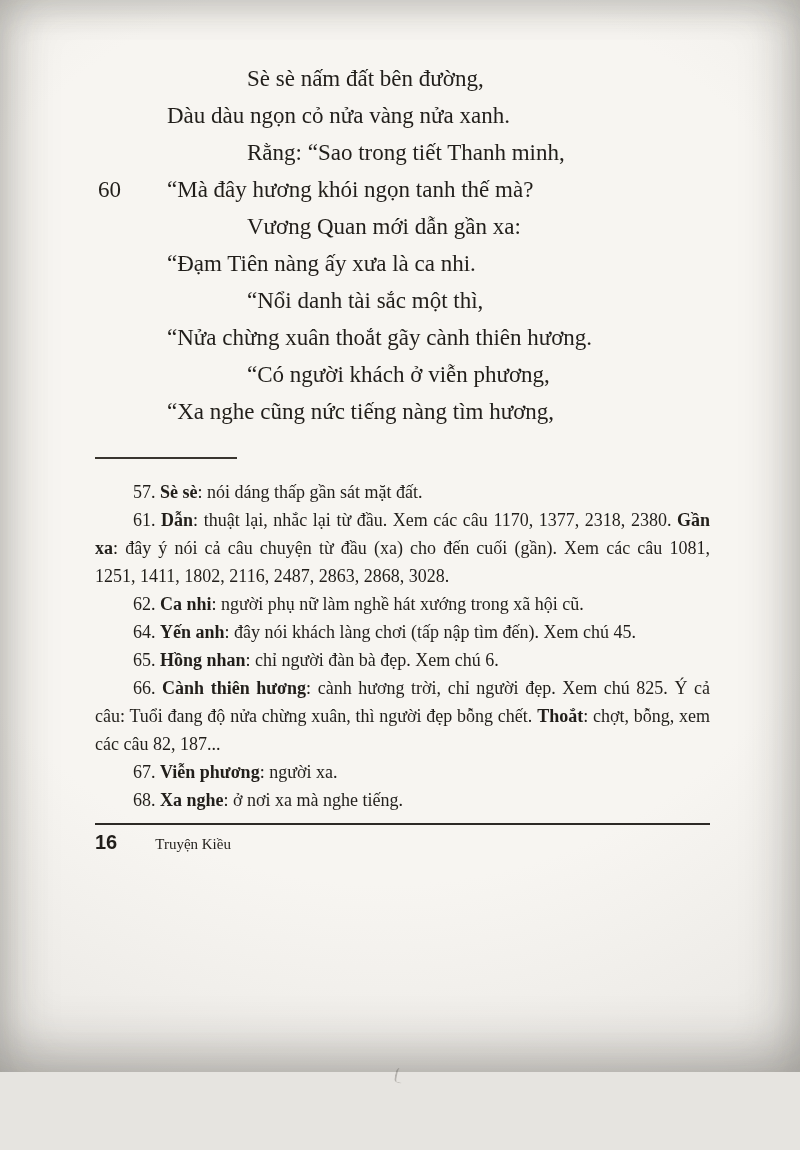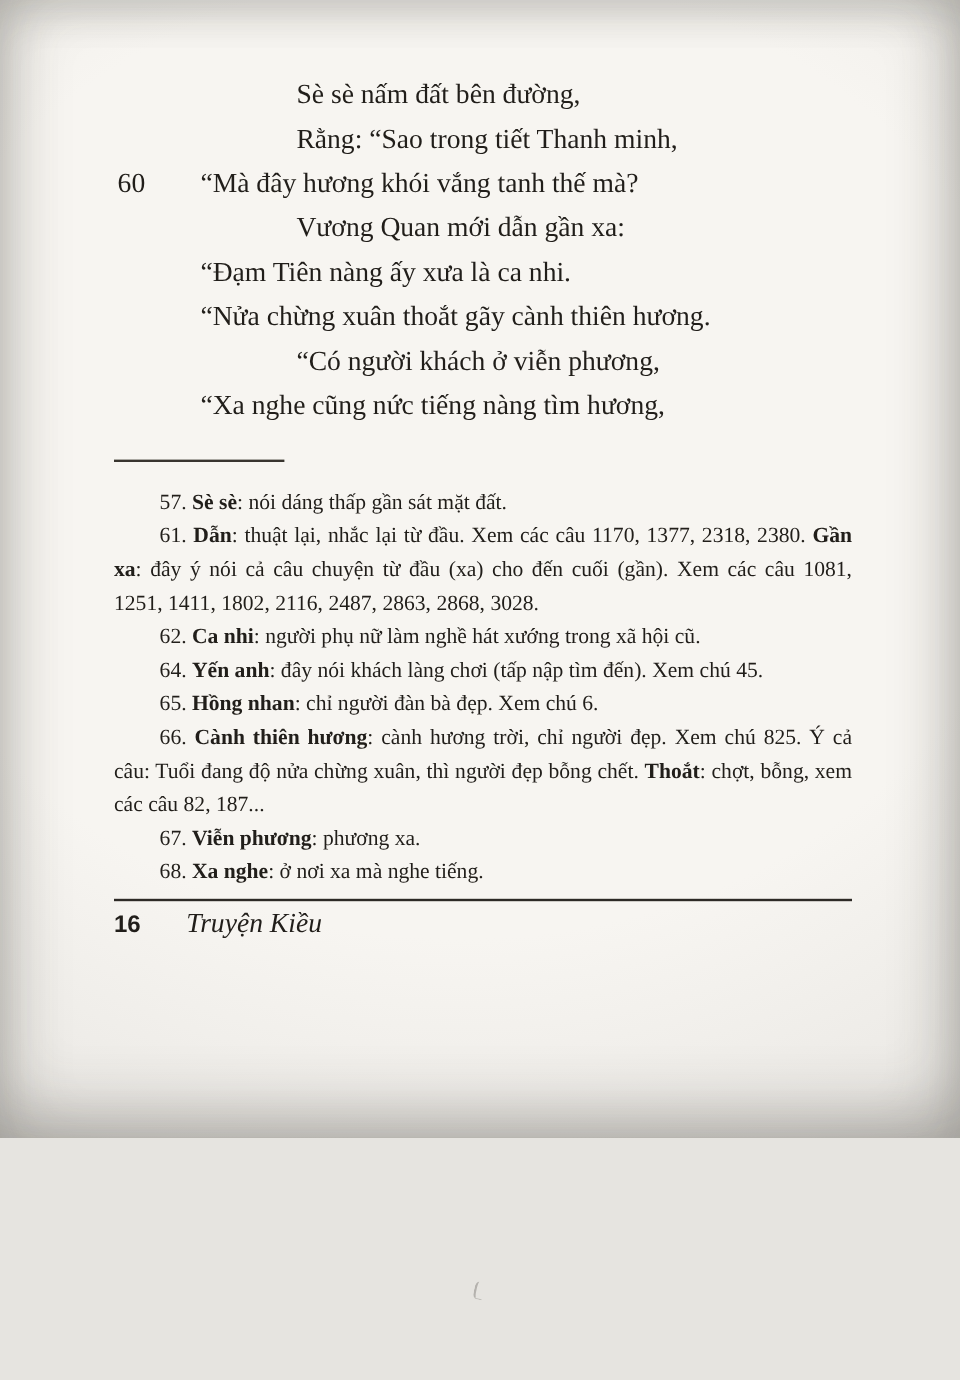--- a/index.html
+++ b/index.html
@@ -5,21 +5,21 @@
   html, body { margin: 0; padding: 0; }
   body {
     width: 800px;
     height: 1150px;
     font-family: "Liberation Serif", serif;
     background: #e6e4e0;
     overflow: hidden;
   }
   .page {
     width: 800px;
-    height: 948px;
+    height: 1072px;
     box-sizing: border-box;
     position: relative;
     padding: 60px 90px 0 95px;
     color: #211e1a;
     background: radial-gradient(ellipse 120% 85% at 48% 40%, #f7f5f1 50%, #eceae6 75%, #d9d7d3 96%, #c9c7c3 100%);
     box-shadow:
       inset 0 -28px 50px rgba(60, 56, 50, 0.20),
       inset -22px 0 45px rgba(60, 56, 50, 0.12),
       inset 22px 0 45px rgba(60, 56, 50, 0.10),
       inset 0 14px 30px rgba(60, 56, 50, 0.10);
@@ -64,58 +64,59 @@
     display: flex;
     align-items: baseline;
     gap: 38px;
   }
   .page-number {
     font-family: "Liberation Sans", sans-serif;
     font-weight: bold;
     font-size: 20px;
   }
   .book-title {
-    font-style: italic;
-    font-size: 23px;
+    font-size: 15px;
   }
   .scan-artifact {
     position: absolute;
     left: 395px;
     top: 1068px;
     width: 6px;
     height: 14px;
     border-left: 2px solid rgba(90, 86, 80, 0.35);
     border-bottom: 1px solid rgba(90, 86, 80, 0.25);
     transform: rotate(12deg);
     border-radius: 40% 0 0 40%;
   }
 </style>
 </head>
 <body>
 
 <div class="page">
   <div class="poem">
       <div class="poem-line deep"><span>Sè sè nấm đất bên đường,</span></div>
+      <div class="poem-line shallow"><span>Dàu dàu ngọn cỏ nửa vàng nửa xanh.</span></div>
       <div class="poem-line deep"><span>Rằng: “Sao trong tiết Thanh minh,</span></div>
-      <div class="poem-line shallow"><span class="verse-number">60</span><span>“Mà đây hương khói vắng tanh thế mà?</span></div>
+      <div class="poem-line shallow"><span class="verse-number">60</span><span>“Mà đây hương khói ngọn tanh thế mà?</span></div>
       <div class="poem-line deep"><span>Vương Quan mới dẫn gần xa:</span></div>
       <div class="poem-line shallow"><span>“Đạm Tiên nàng ấy xưa là ca nhi.</span></div>
+      <div class="poem-line deep"><span>“Nổi danh tài sắc một thì,</span></div>
       <div class="poem-line shallow"><span>“Nửa chừng xuân thoắt gãy cành thiên hương.</span></div>
       <div class="poem-line deep"><span>“Có người khách ở viễn phương,</span></div>
       <div class="poem-line shallow"><span>“Xa nghe cũng nức tiếng nàng tìm hương,</span></div>
     </div>
   <hr class="fn-separator">
   <div class="footnotes">
       <p class="footnote"><span>57. </span><b>Sè sè</b><span>: nói dáng thấp gần sát mặt đất.</span></p>
       <p class="footnote"><span>61. </span><b>Dẫn</b><span>: thuật lại, nhắc lại từ đầu. Xem các câu 1170, 1377, 2318, 2380. </span><b>Gần xa</b><span>: đây ý nói cả câu chuyện từ đầu (xa) cho đến cuối (gần). Xem các câu 1081, 1251, 1411, 1802, 2116, 2487, 2863, 2868, 3028.</span></p>
       <p class="footnote"><span>62. </span><b>Ca nhi</b><span>: người phụ nữ làm nghề hát xướng trong xã hội cũ.</span></p>
       <p class="footnote"><span>64. </span><b>Yến anh</b><span>: đây nói khách làng chơi (tấp nập tìm đến). Xem chú 45.</span></p>
       <p class="footnote"><span>65. </span><b>Hồng nhan</b><span>: chỉ người đàn bà đẹp. Xem chú 6.</span></p>
       <p class="footnote"><span>66. </span><b>Cành thiên hương</b><span>: cành hương trời, chỉ người đẹp. Xem chú 825. Ý cả câu: Tuổi đang độ nửa chừng xuân, thì người đẹp bỗng chết. </span><b>Thoắt</b><span>: chợt, bỗng, xem các câu 82, 187...</span></p>
-      <p class="footnote"><span>67. </span><b>Viễn phương</b><span>: phương xa.</span></p>
+      <p class="footnote"><span>67. </span><b>Viễn phương</b><span>: người xa.</span></p>
       <p class="footnote"><span>68. </span><b>Xa nghe</b><span>: ở nơi xa mà nghe tiếng.</span></p>
     </div>
   <div class="footer">
     <span class="page-number">16</span>
     <span class="book-title">Truyện Kiều</span>
   </div>
   <div class="scan-artifact"></div>
 </div>
 
 </body></html>

